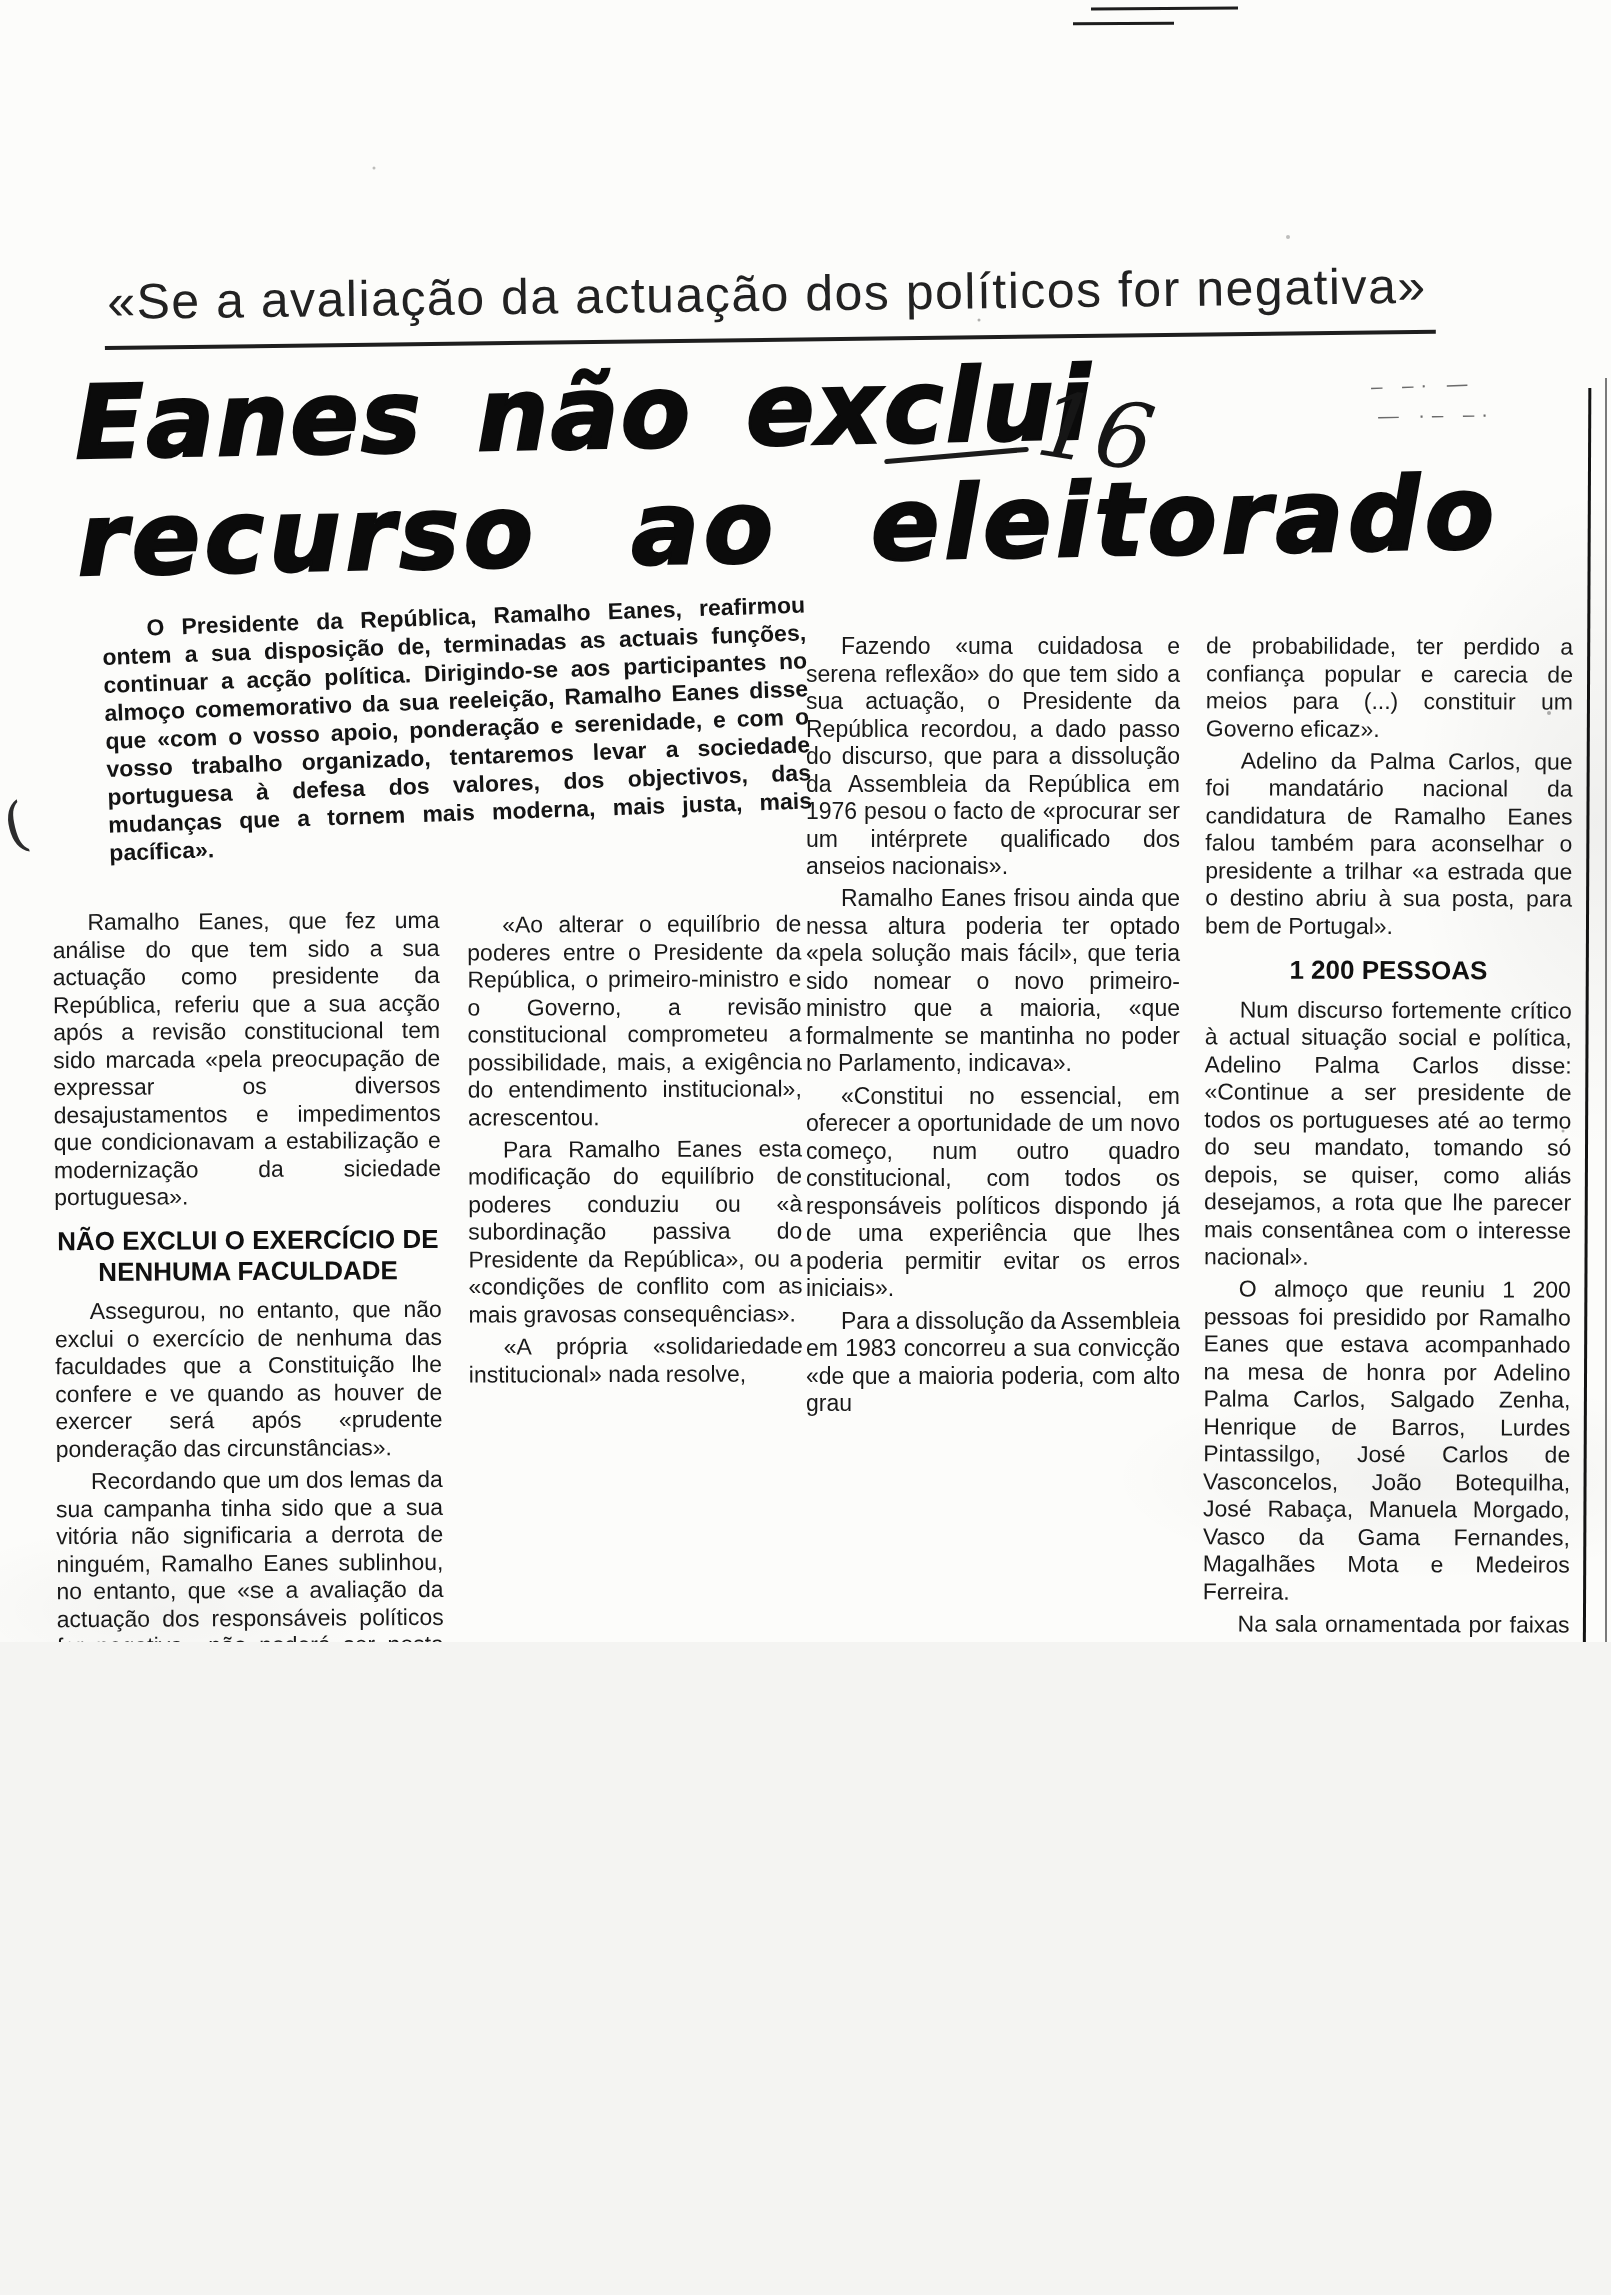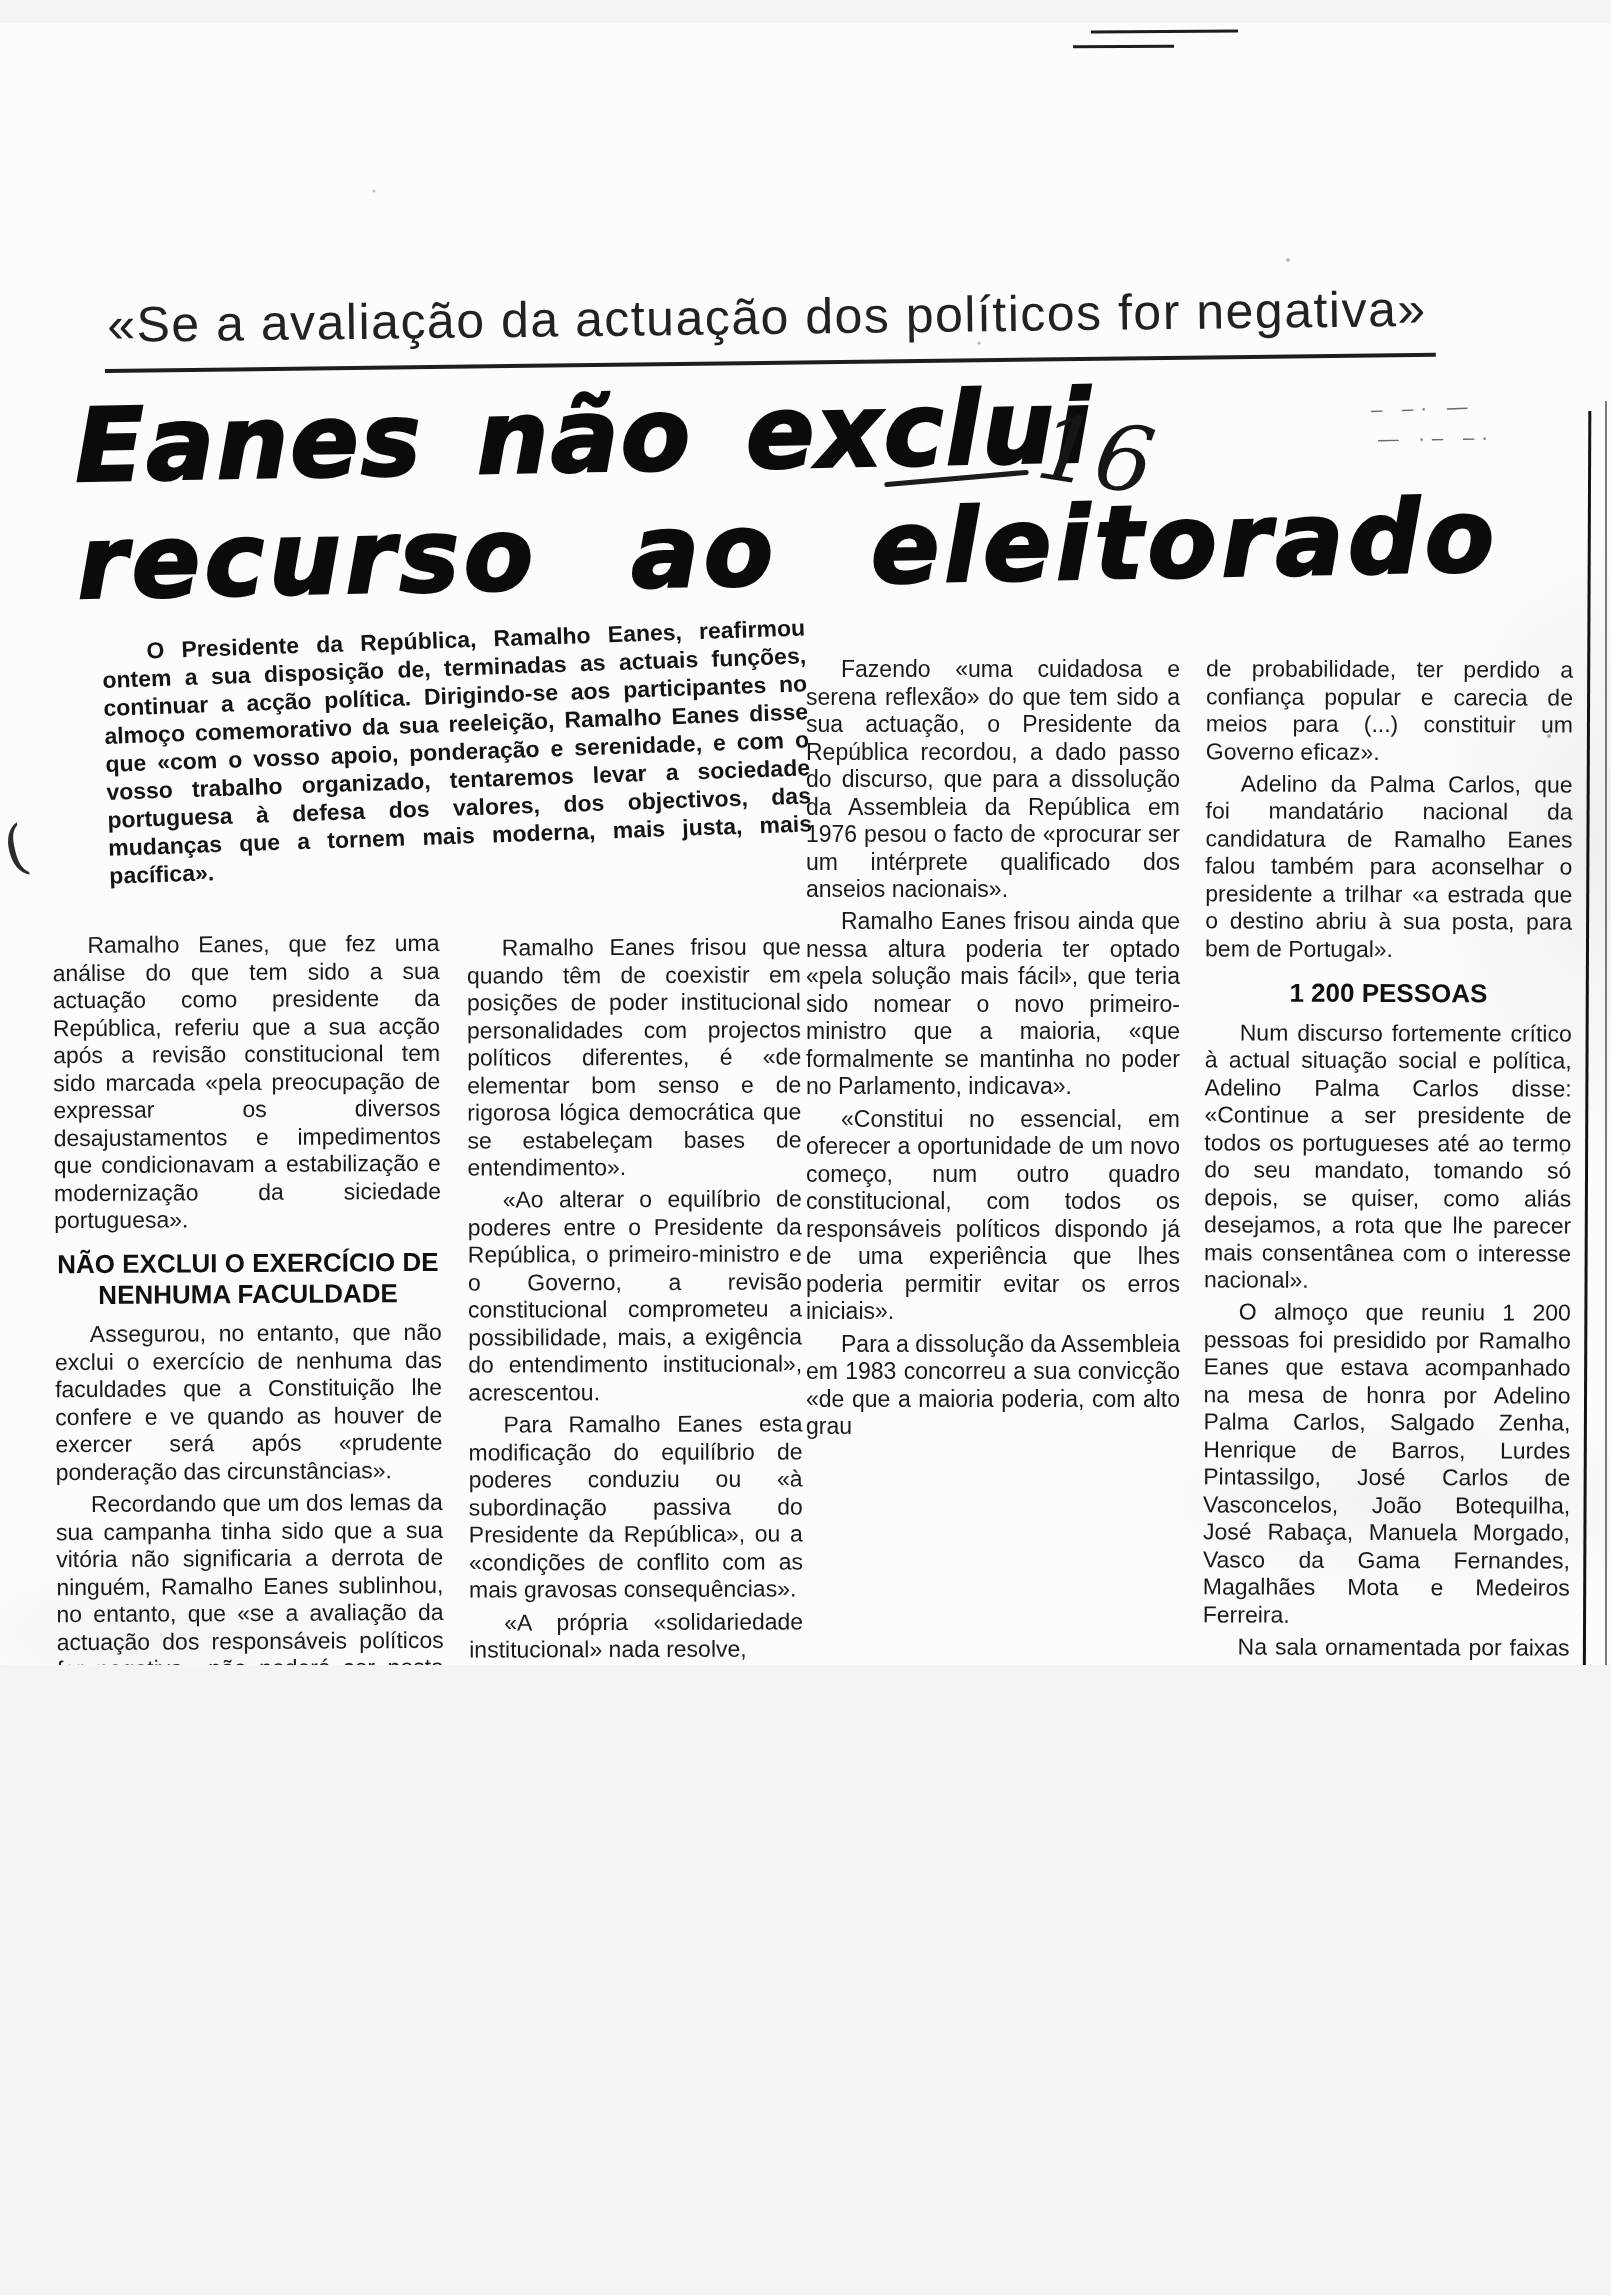--- a/index.html
+++ b/index.html
@@ -10,21 +10,20 @@
   }
   .page {
     position:absolute; left:0; top:0; width:1612px; height:1642px;
     background:
       radial-gradient(ellipse 442px 147px at 88% 90%, rgba(0,0,0,0.045), transparent 70%),
       radial-gradient(ellipse 344px 123px at 10% 98%, rgba(0,0,0,0.035), transparent 70%),
       radial-gradient(ellipse 246px 442px at 99% 50%, rgba(0,0,0,0.05), transparent 75%),
       #fcfcfa;
     color:#1a1a1a;
     overflow:hidden;
-    margin-top:23px;
   }
 
   
   .edge-mark { position:absolute; background:#1d1d1d; }
   .edge-mark-1 { left:1091px; top:6.9px; width:147px; height:2.9px; transform:rotate(-0.4deg); }
   .edge-mark-2 { left:1073px; top:21.6px; width:101px; height:2.5px; transform:rotate(-0.3deg); }
 
   .kicker {
     position:absolute; left:104px; top:273px;
     font-size:50px; letter-spacing:1.5px; color:#222;
@@ -163,21 +162,20 @@
 
   <div class="col col1">
     <p>Ramalho Eanes, que fez uma análise do que tem sido a sua actuação como presidente da República, referiu que a sua acção após a revisão constitucional tem sido marcada «pela preocupação de expressar os diversos desajustamentos e impedimentos que condicionavam a estabilização e modernização da siciedade portuguesa».</p>
     <h3 class="subhead">NÃO EXCLUI O EXERCÍCIO DE NENHUMA FACULDADE</h3>
     <p>Assegurou, no entanto, que não exclui o exercício de nenhuma das faculdades que a Constituição lhe confere e ve quando as houver de exercer será após «prudente ponderação das circunstâncias».</p>
     <p>Recordando que um dos lemas da sua campanha tinha sido que a sua vitória não significaria a derrota de ninguém, Ramalho Eanes sublinhou, no entanto, que «se a avaliação da actuação dos responsáveis políticos for negativa «não poderá ser posta naturalmente em causa a continuidade da democracia».</p>
     <p>«Se é sempre liberdade fundamental dos cidadãos or-</p>
   </div>
 
   <div class="col col2">
-    <p>Ramalho Eanes frisou que quando têm de coexistir em posições de poder institucional personalidades com projectos políticos diferentes, é «de elementar bom senso e de rigorosa lógica democrática que se estabeleçam bases de entendimento».</p>
     <p>«Ao alterar o equilíbrio de poderes entre o Presidente da República, o primeiro-ministro e o Governo, a revisão constitucional comprometeu a possibilidade, mais, a exigência do entendimento institucional», acrescentou.</p>
     <p>Para Ramalho Eanes esta modificação do equilíbrio de poderes conduziu ou «à subordinação passiva do Presidente da República», ou a «condições de conflito com as mais gravosas consequências».</p>
     <p>«A própria «solidariedade institucional» nada resolve,</p>
   </div>
 
   <div class="col col3">
     <p>Fazendo «uma cuidadosa e serena reflexão» do que tem sido a sua actuação, o Presidente da República recordou, a dado passo do discurso, que para a dissolução da Assembleia da República em 1976 pesou o facto de «procurar ser um intérprete qualificado dos anseios nacionais».</p>
     <p>Ramalho Eanes frisou ainda que nessa altura poderia ter optado «pela solução mais fácil», que teria sido nomear o novo primeiro-ministro que a maioria, «que formalmente se mantinha no poder no Parlamento, indicava».</p>
     <p>«Constitui no essencial, em oferecer a oportunidade de um novo começo, num outro quadro constitucional, com todos os responsáveis políticos dispondo já de uma experiência que lhes poderia permitir evitar os erros iniciais».</p>
     <p>Para a dissolução da Assembleia em 1983 concorreu a sua convicção «de que a maioria poderia, com alto grau</p>

